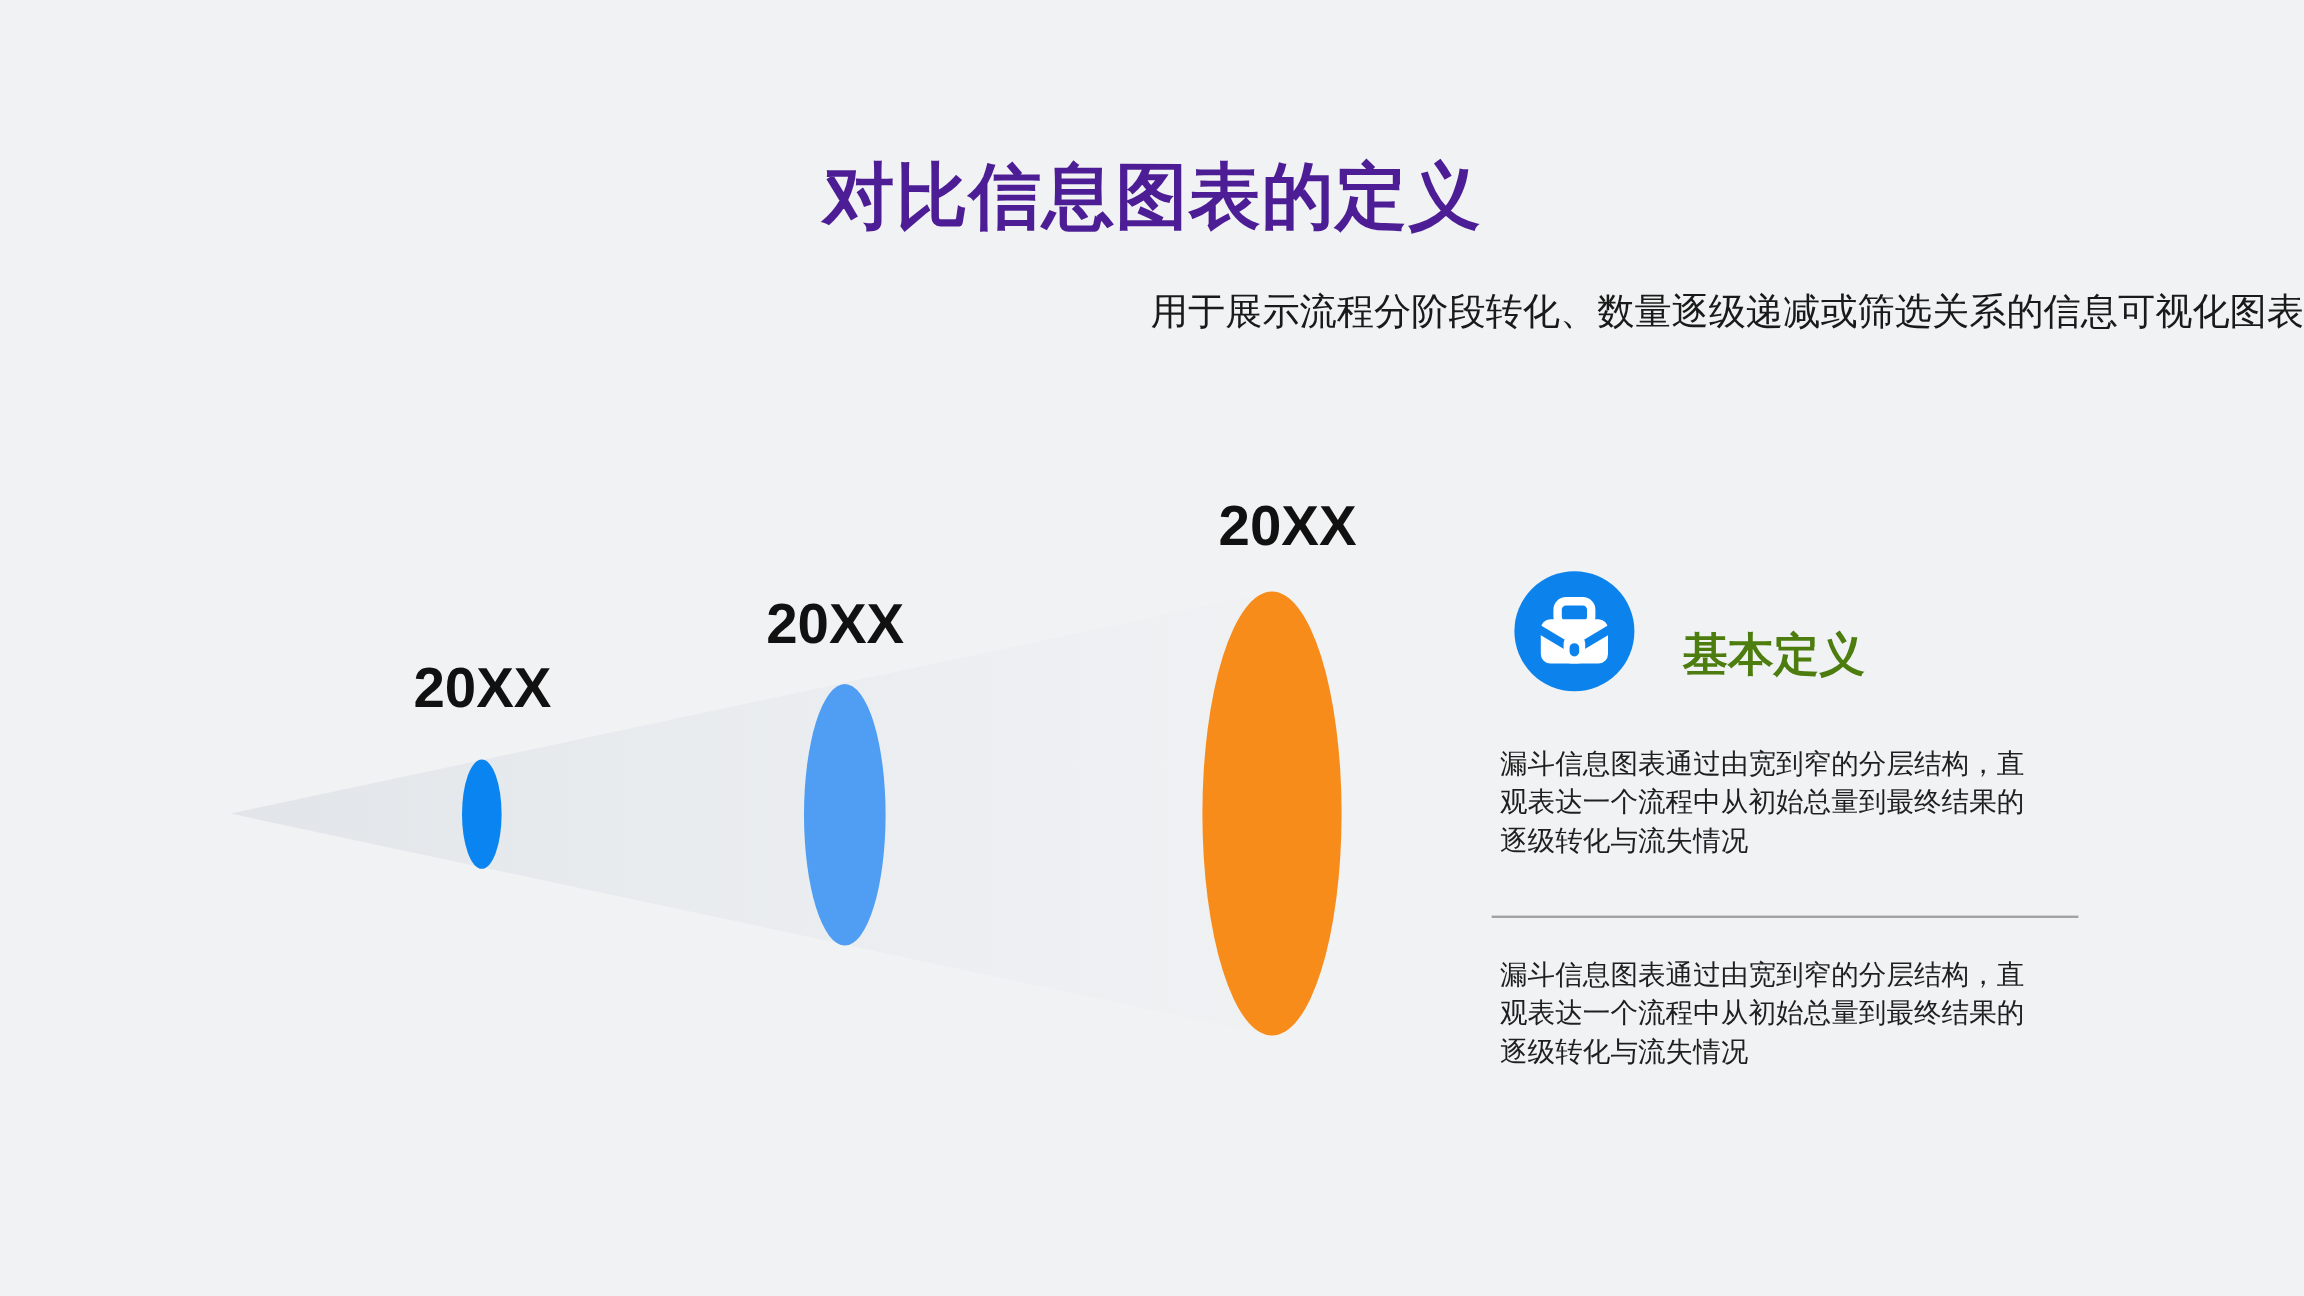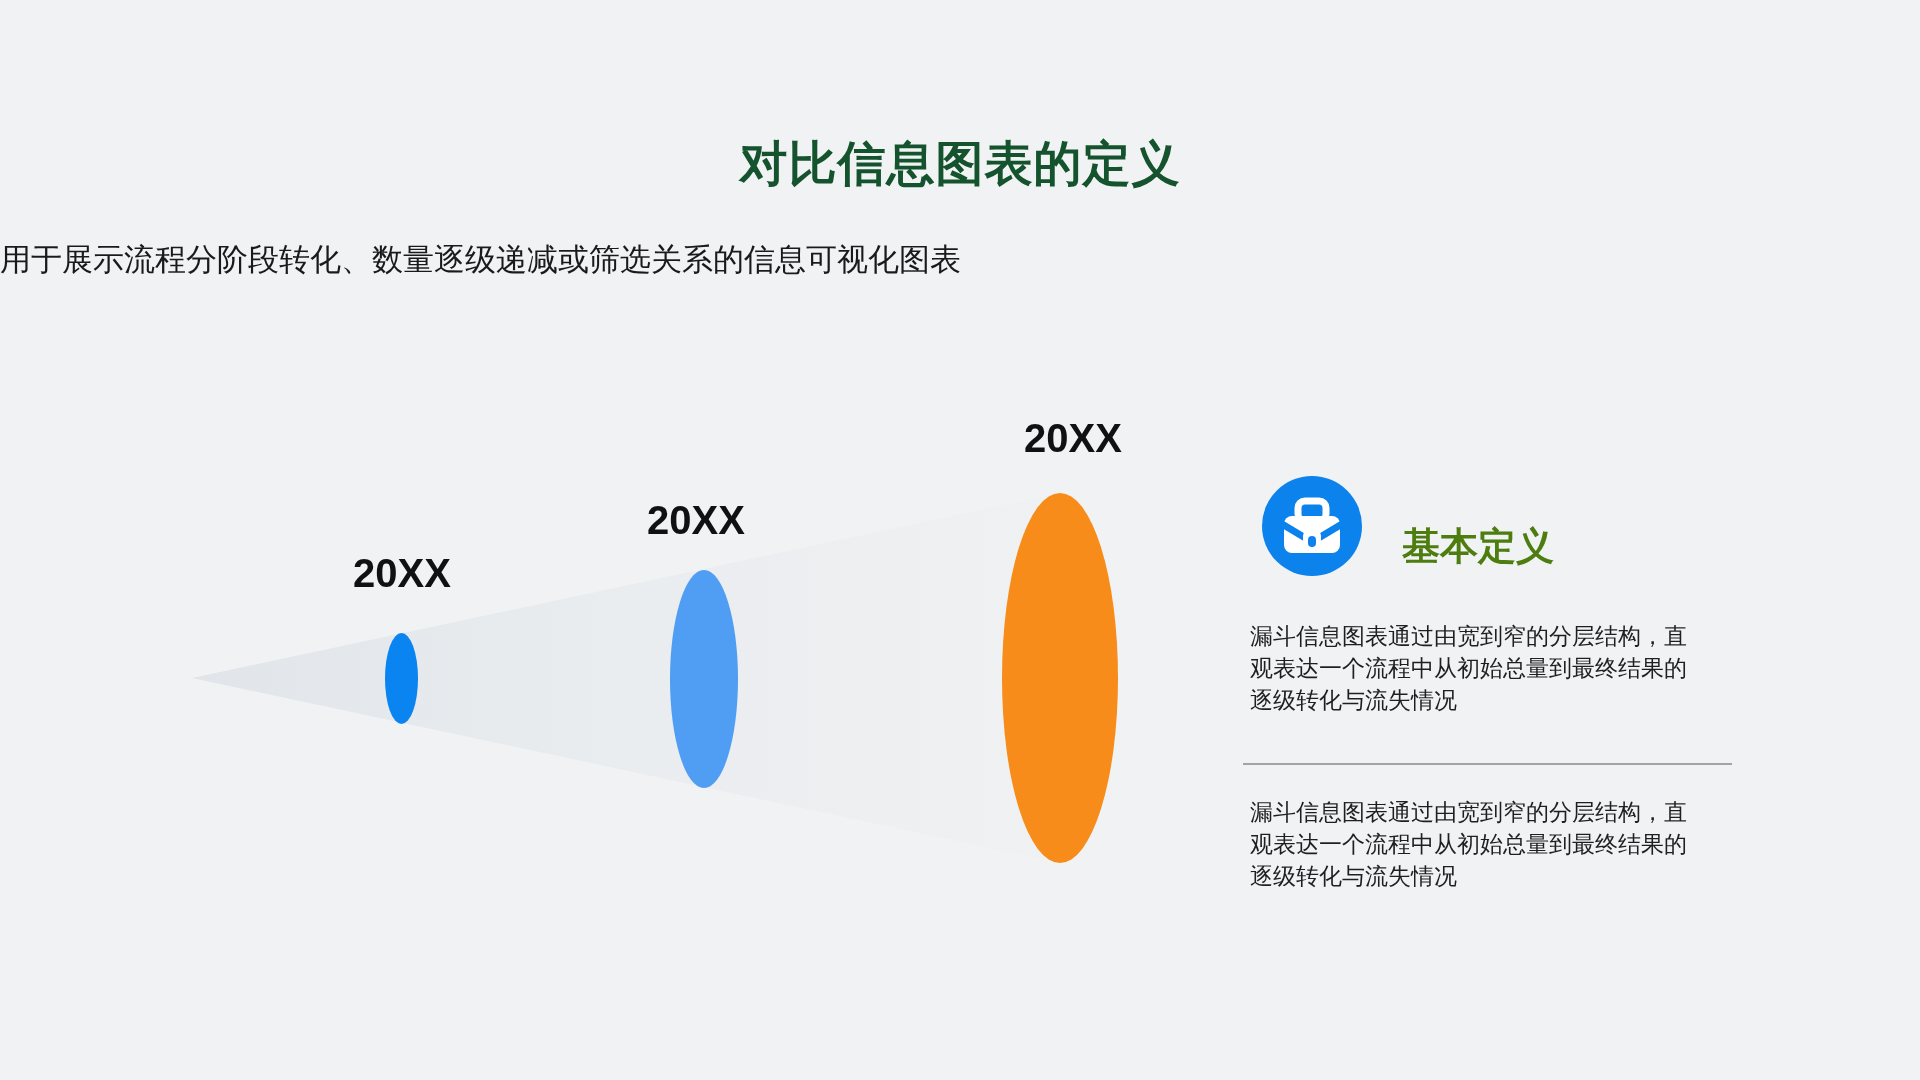--- a/index.html
+++ b/index.html
@@ -7,41 +7,41 @@
     width:1920px;height:1080px;overflow:hidden;
     background:#f1f2f3;
     font-family:"Liberation Sans","DejaVu Sans",sans-serif;
     position:relative;
   }
   .slide{position:absolute;inset:0;}
 
   
   .title{
     position:absolute;left:0;right:0;top:134px;margin:0;
-    text-align:center;font-size:48px;line-height:60px;font-weight:800;
-    color:#14532d;letter-spacing:1px;
+    text-align:center;font-size:60px;line-height:60px;font-weight:800;
+    color:#4c1d95;letter-spacing:1px;
   }
   .subtitle{
     position:absolute;left:0;right:0;top:238px;margin:0;
-    text-align:left;font-size:31px;line-height:44px;font-weight:400;
+    text-align:right;font-size:31px;line-height:44px;font-weight:400;
     color:#1a1a1a;
   }
 
   
   .cone{
     position:absolute;left:192px;top:493px;width:868px;height:370px;
     clip-path:polygon(0 50%,100% 0,100% 100%);
   }
   .ellipse{position:absolute;border-radius:50%;}
   .e1{left:385px;top:633px;width:33px;height:91px;}
   .e2{left:670px;top:570px;width:68px;height:218px;}
   .e3{left:1002px;top:493px;width:116px;height:370px;}
   .stage-label{
     position:absolute;transform:translateX(-50%);
-    font-size:40px;line-height:44px;font-weight:700;color:#111;
+    font-size:47px;line-height:44px;font-weight:700;color:#111;
     white-space:nowrap;
   }
   .l1{left:402px;top:551px;}
   .l2{left:696px;top:498px;}
   .l3{left:1073px;top:416px;}
 
   
   .icon-circle{
     position:absolute;left:1262px;top:476px;width:100px;height:100px;
     border-radius:50%;

